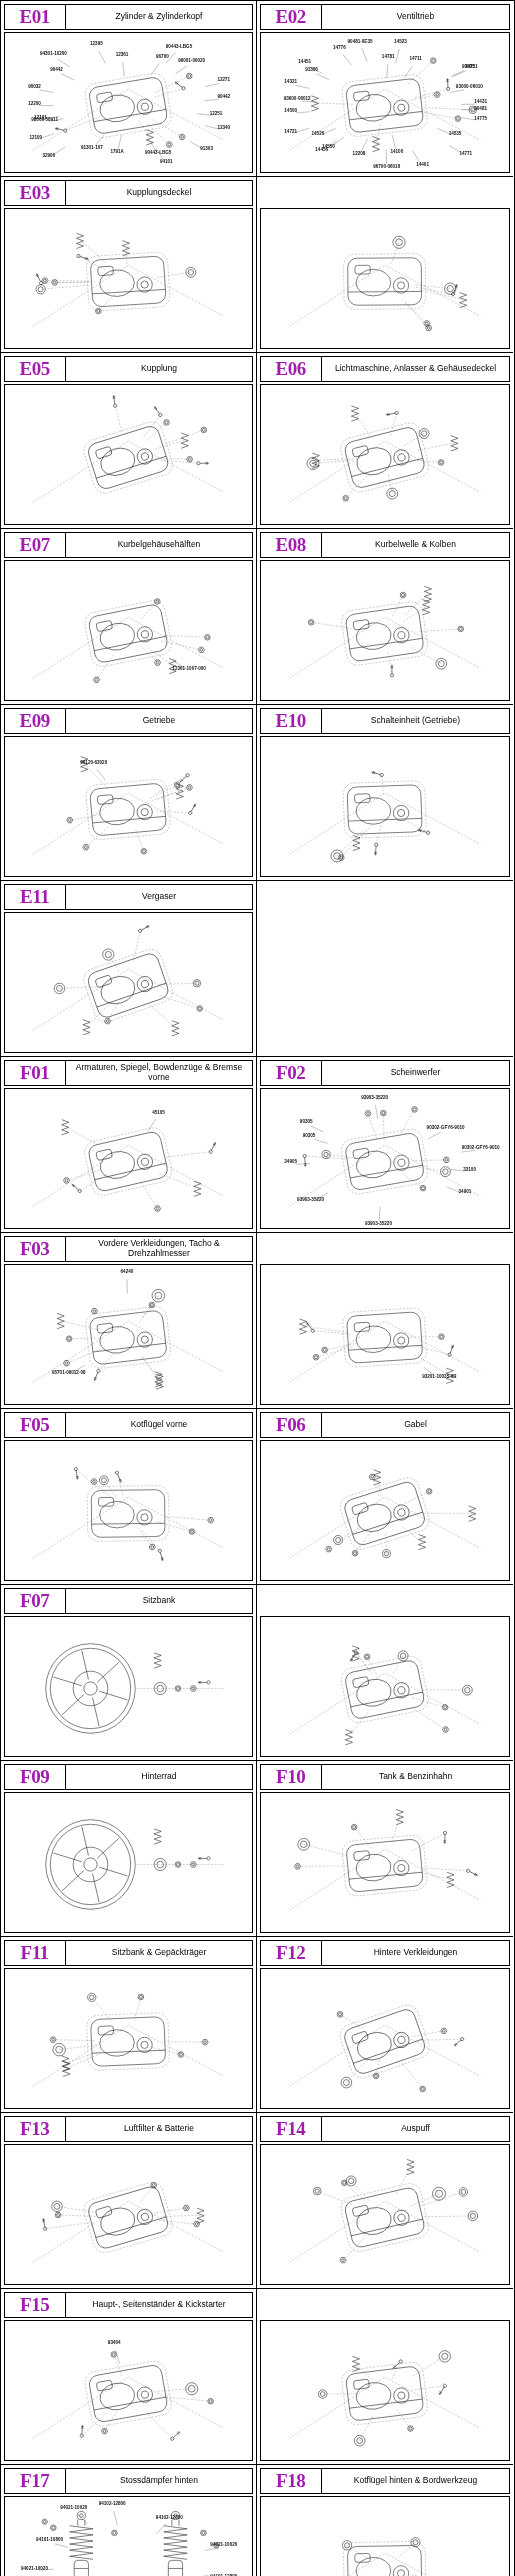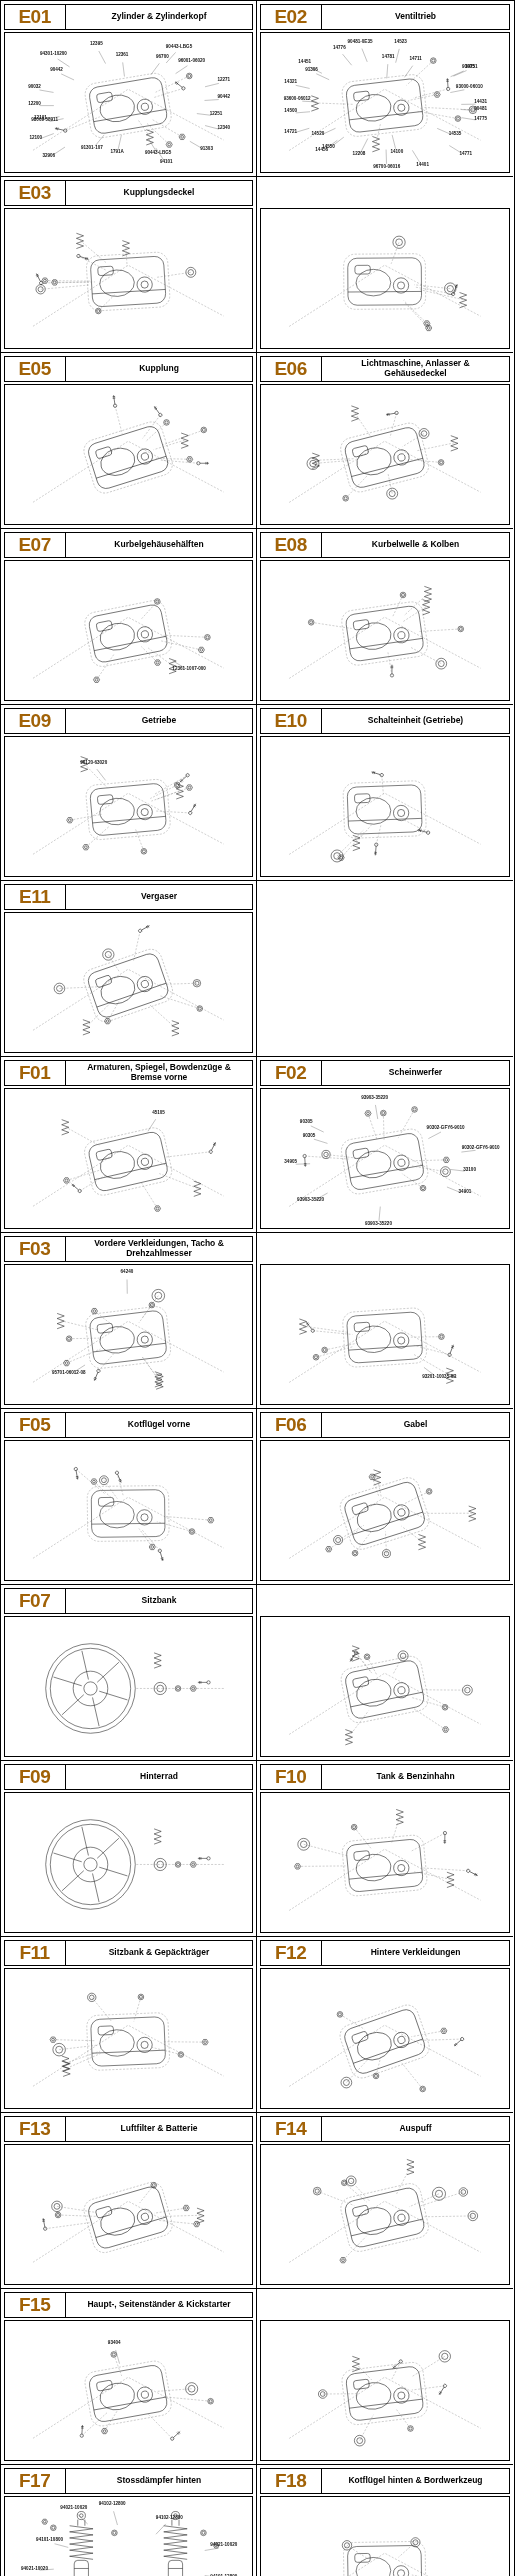--- a/index.html
+++ b/index.html
@@ -2,22 +2,22 @@
 <html style="font-size:8.2px"><head>
 <meta charset="utf-8">
 <style>
   html,body{margin:0;padding:0;background:#fff;}
   body{width:515px;font-family:"Liberation Sans",sans-serif;-webkit-font-smoothing:antialiased;}
   #page{box-sizing:border-box;width:515px;border:1.5px solid #000;display:grid;grid-template-columns:256px 256px;background:#fff;}
   .cell{box-sizing:border-box;height:176px;position:relative;padding:2.6px;background:#fff;}
   .cell.colL{border-right:1.5px solid #000;}
   .cell.rowB{border-bottom:1.5px solid #000;}
   .hdr{box-sizing:border-box;height:26px;border:1.3px solid #000;display:flex;align-items:stretch;background:#fff;}
-  .code{width:60px;display:flex;align-items:center;justify-content:center;font-weight:bold;font-size:19px;letter-spacing:-0.5px;border-right:1.3px solid #000;color:#a16207;}
-  .ttl{flex:1;display:flex;align-items:center;justify-content:center;font-weight:bold;font-size:8.5px;line-height:1.12;text-align:center;padding:0 4.1px;color:#000;}
+  .code{width:60px;display:flex;align-items:center;justify-content:center;font-weight:bold;font-size:19px;letter-spacing:-0.5px;border-right:1.3px solid #000;color:#a21caf;font-family:Liberation Serif, serif;}
+  .ttl{flex:1;display:flex;align-items:center;justify-content:center;font-weight:normal;font-size:8.5px;line-height:1.12;text-align:center;padding:0 4.1px;color:#000;}
   .ttl span{display:inline-block;max-width:170px;}
   .bdy{position:absolute;left:2.6px;right:2.6px;top:31px;bottom:2.6px;border:1px solid #000;overflow:hidden;background:#fff;}
   .bdy svg{display:block;width:100%;height:100%;}
   .sk{stroke:#1c1c1c;stroke-width:1.1;fill:none;}
   .lead{stroke:#555;stroke-width:.7;fill:none;}
   .dash{stroke:#8a8a8a;stroke-width:.8;fill:none;stroke-dasharray:4 3;}
   text.pn{font-family:"Liberation Sans",sans-serif;font-size:9px;font-weight:bold;fill:#111;}
 </style>
 </head>
 <body>

